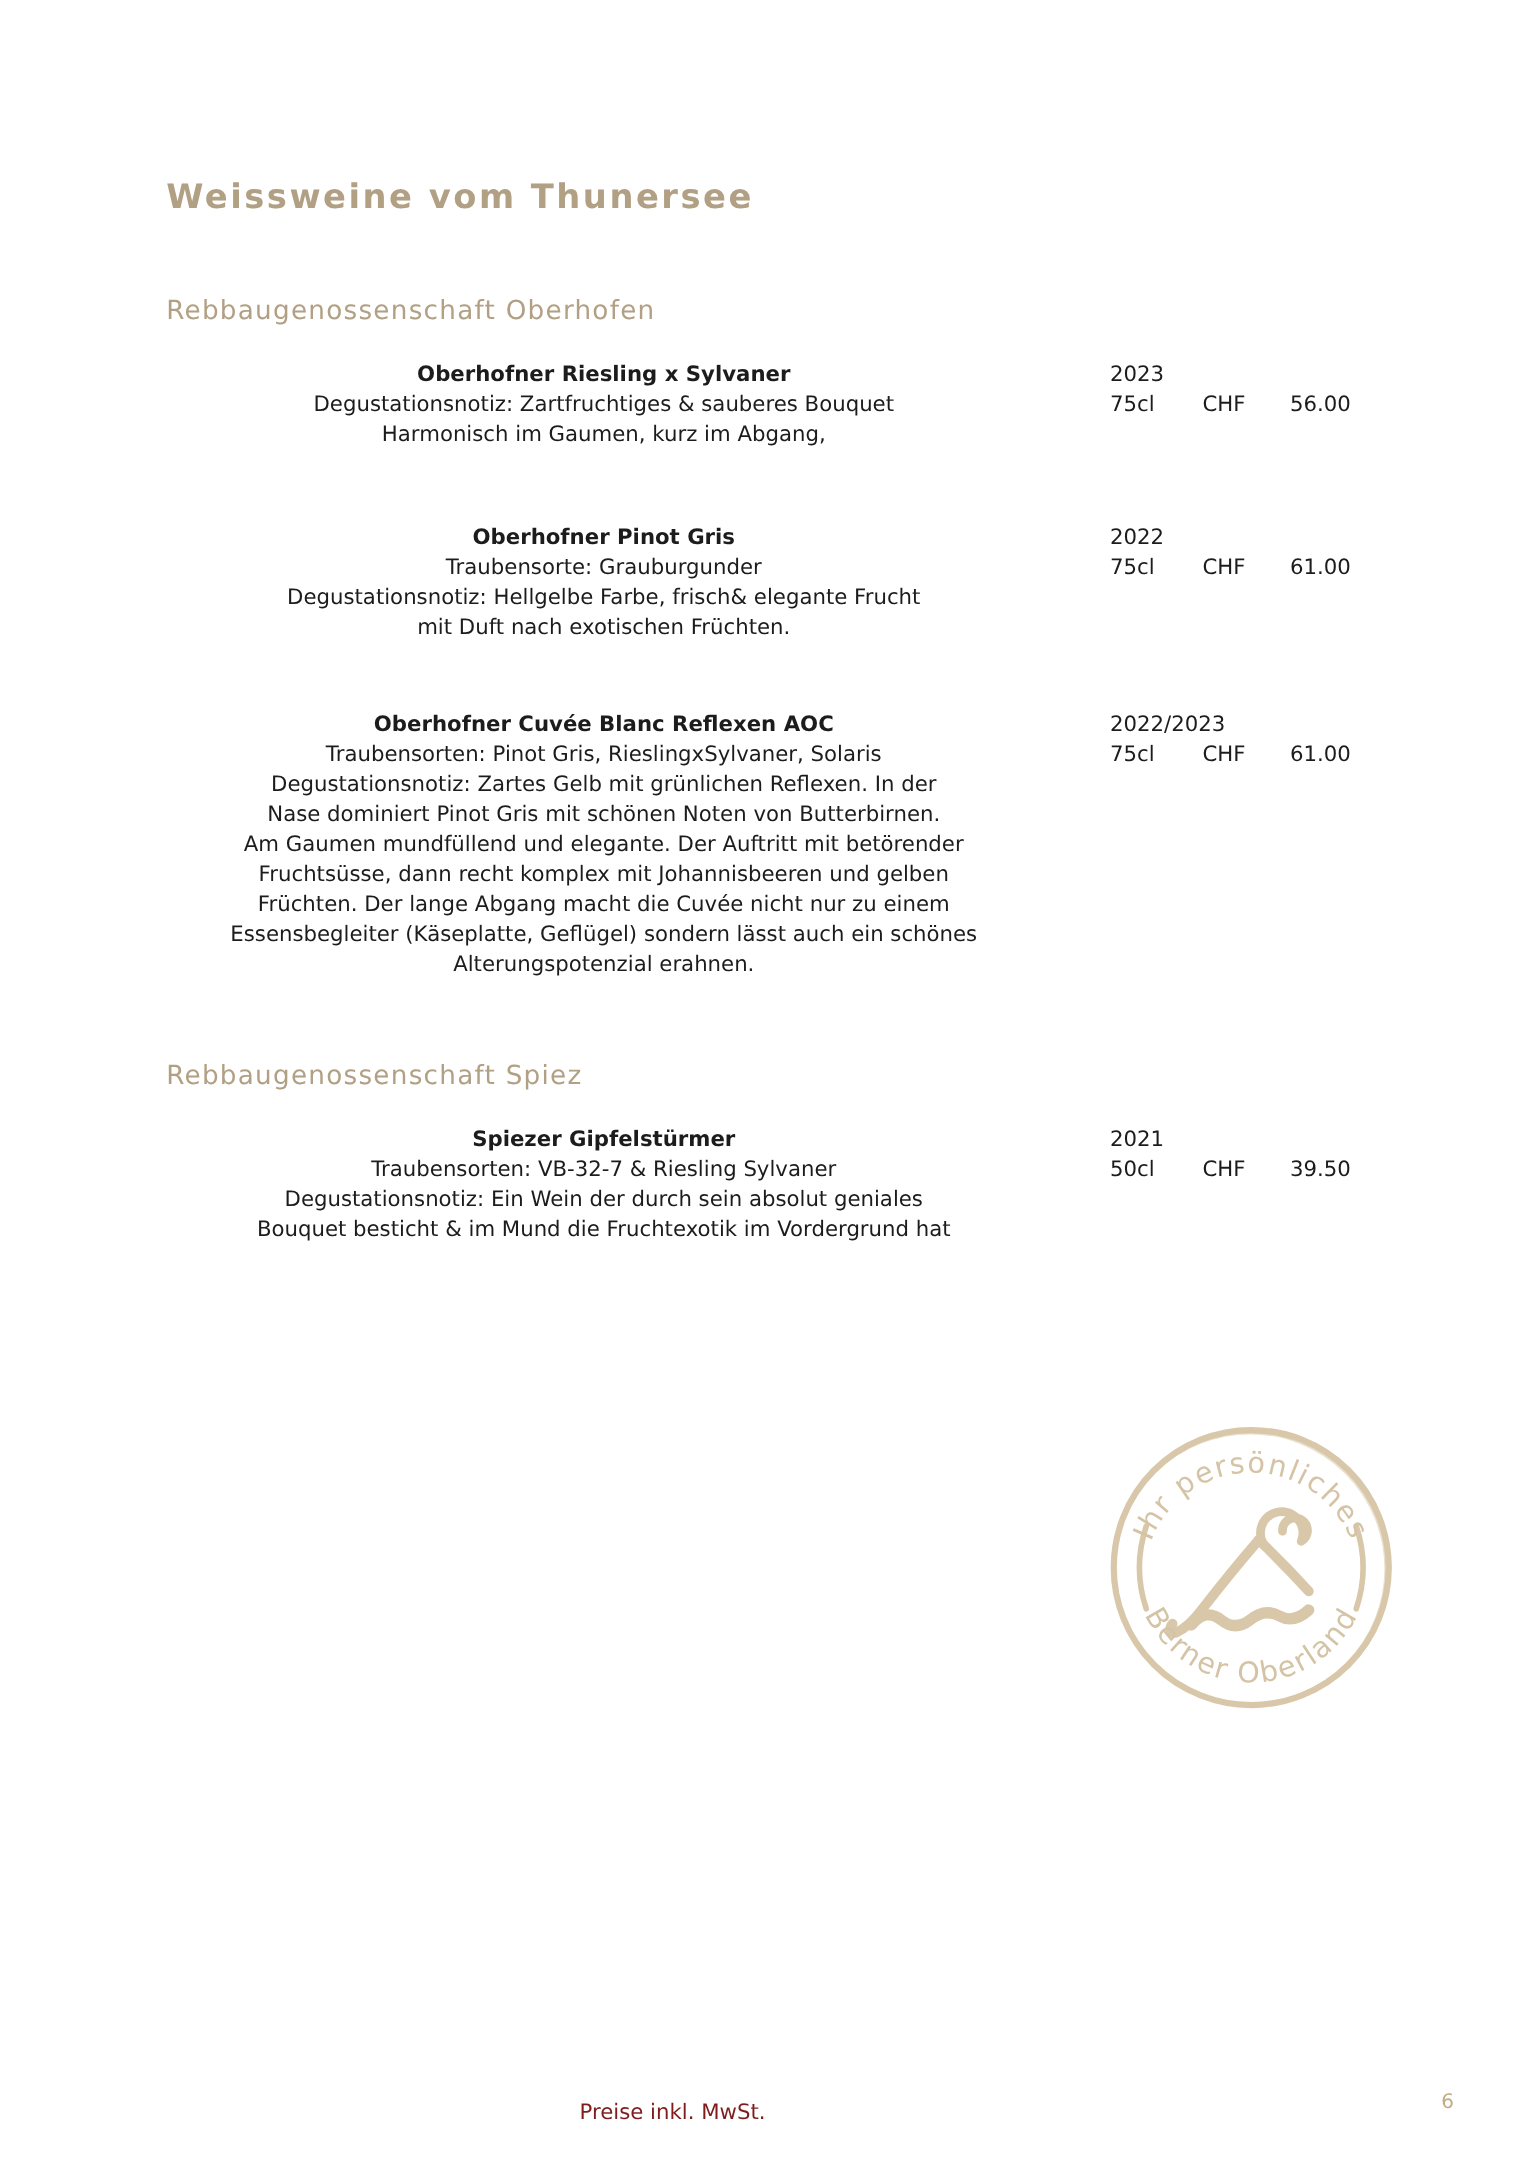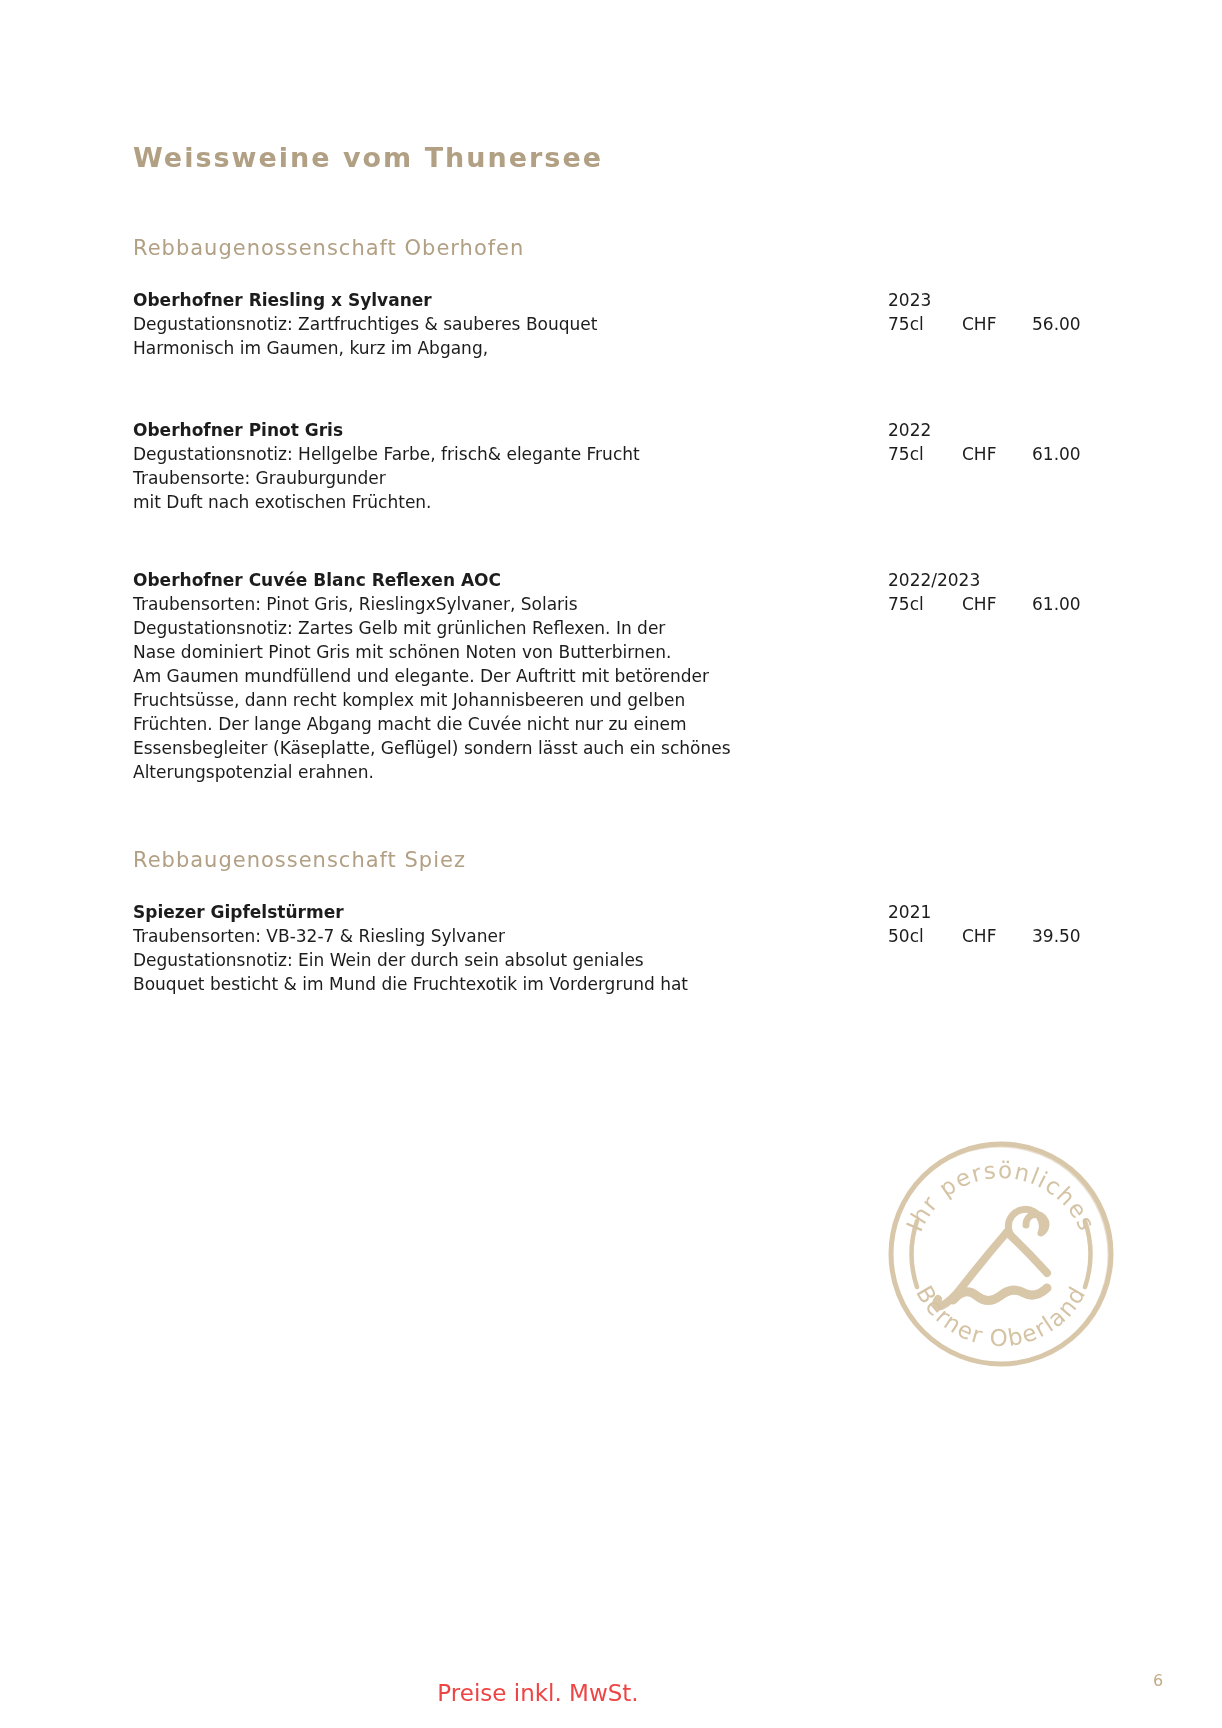--- a/index.html
+++ b/index.html
@@ -37,38 +37,38 @@
   }
   .wine {
     position: relative;
     font-size: 17px;
     line-height: 24px;
   }
   .wine.first { margin-top: 28px; }
   .wine.gap-a { margin-top: 58px; }
   .wine.gap-b { margin-top: 54px; }
   .wine-name { font-weight: 700; }
-  .wine-left { width: 700px; }
+  .wine-left { width: 700px; text-align: center; }
   .wine-right {
     position: absolute;
     left: 755px;
     top: 0;
     width: 205px;
   }
   .price-row { display: flex; }
   .price-size { width: 74px; }
   .price-cur { width: 70px; }
   .footer-note {
     position: absolute;
     left: 133px;
     top: 1680px;
     width: 810px;
     text-align: center;
-    font-size: 23px;
-    color: #ef4444;
+    font-size: 17px;
+    color: #7f1d1d;
   }
   .page-number {
     position: absolute;
     left: 1153px;
     top: 1671px;
     font-size: 16px;
     color: #c3ab84;
   }
   .stamp {
     position: absolute;
@@ -102,22 +102,22 @@
           <span class="price-size">75cl</span>
           <span class="price-cur">CHF</span>
           <span class="price-val">56.00</span>
         </div>
       </div>
     </div>
 
     <div class="wine gap-a">
       <div class="wine-left">
         <div class="wine-name">Oberhofner Pinot Gris</div>
+        <div class="desc-line">Traubensorte: Grauburgunder</div>
         <div class="desc-line">Degustationsnotiz: Hellgelbe Farbe, frisch&amp; elegante Frucht</div>
-        <div class="desc-line">Traubensorte: Grauburgunder</div>
         <div class="desc-line">mit Duft nach exotischen Früchten.</div>
       </div>
       <div class="wine-right">
         <div class="vintage">2022</div>
         <div class="price-row">
           <span class="price-size">75cl</span>
           <span class="price-cur">CHF</span>
           <span class="price-val">61.00</span>
         </div>
       </div>

